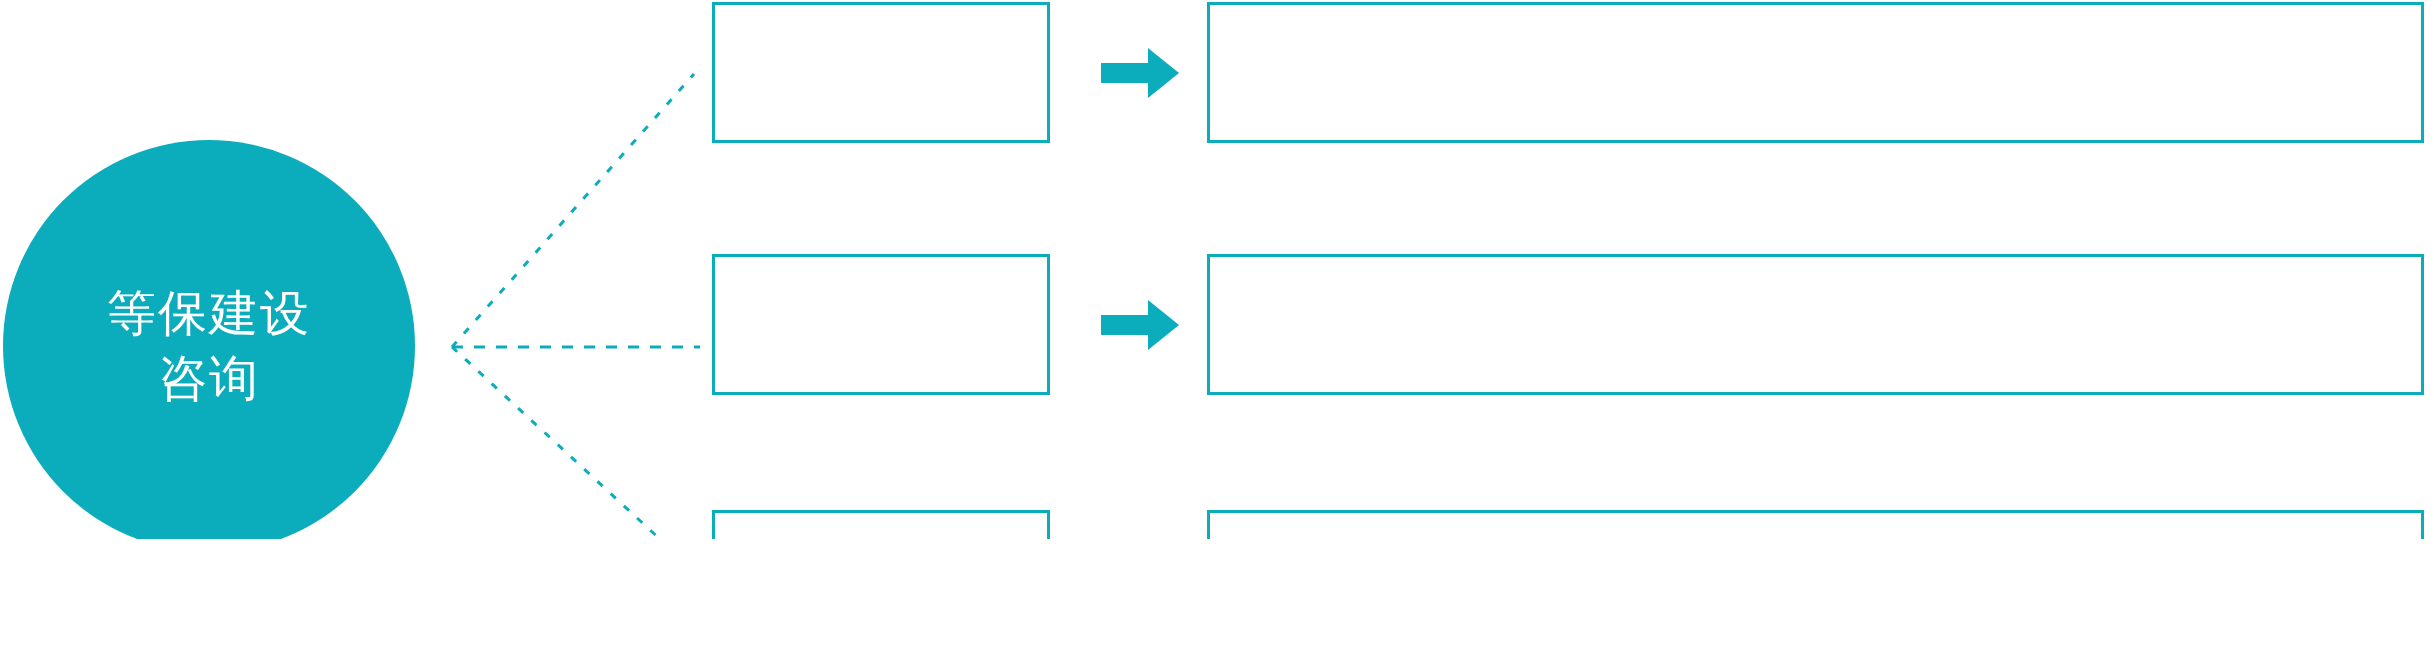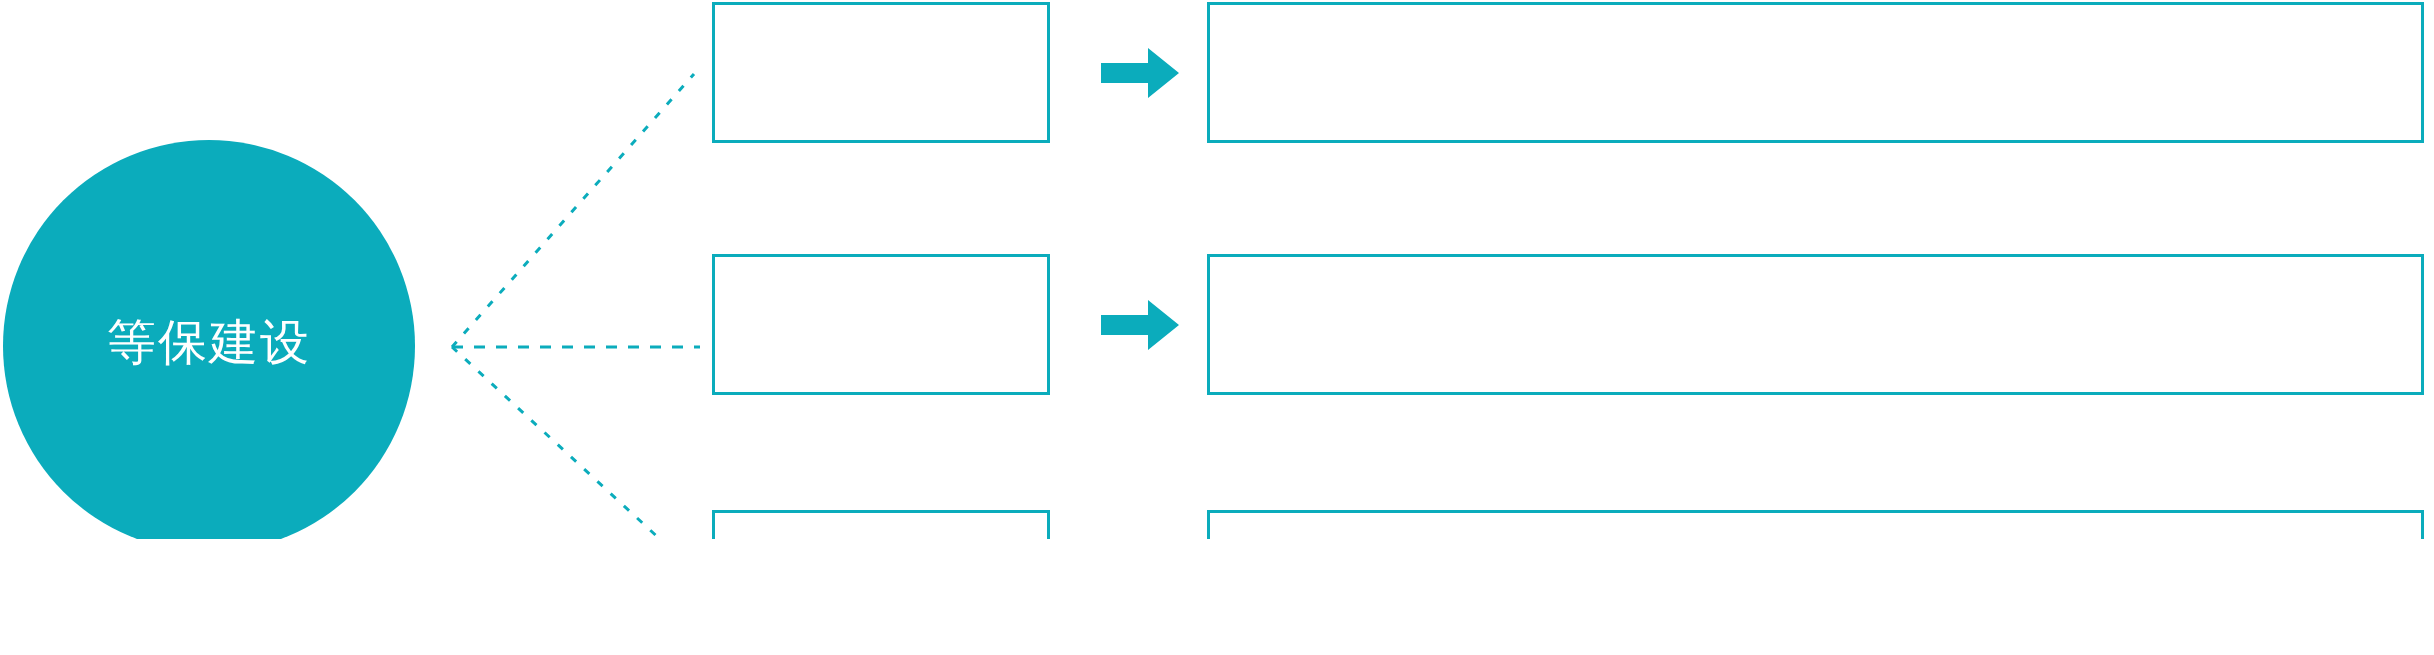--- a/index.html
+++ b/index.html
@@ -10,21 +10,20 @@
   }
   body {
     font-family: "Liberation Sans", "DejaVu Sans", sans-serif;
   }
   #canvas {
     position: relative;
     width: 2434px;
     height: 539px;
     background: #ffffff;
     overflow: hidden;
-    font-family: Liberation Mono, monospace;
   }
 
   
   .hub-circle {
     position: absolute;
     left: 3px;
     top: 140px;
     width: 412px;
     height: 412px;
     border-radius: 50%;
@@ -103,20 +102,21 @@
   }
   .arrow svg { display: block; width: 78px; height: 50px; }
 </style>
 </head>
 <body>
 
 <div id="canvas">
 
   <div class="hub-circle">
     <div class="hub-line">等保建设</div>
+    <div class="hub-line">咨询</div>
   </div>
 
   <svg class="connectors" viewBox="0 0 2434 655" xmlns="http://www.w3.org/2000/svg">
     <line x1="452" y1="347" x2="694" y2="74" stroke="#0BACBC" stroke-width="3" stroke-dasharray="7 11" stroke-linecap="butt"></line>
     <line x1="452" y1="347" x2="700" y2="347" stroke="#0BACBC" stroke-width="3" stroke-dasharray="11 11" stroke-linecap="butt"></line>
     <line x1="452" y1="347" x2="702" y2="578" stroke="#0BACBC" stroke-width="3" stroke-dasharray="7 11" stroke-linecap="butt"></line>
   </svg>
 
   <div class="row row-1">
     <div class="small-box">

